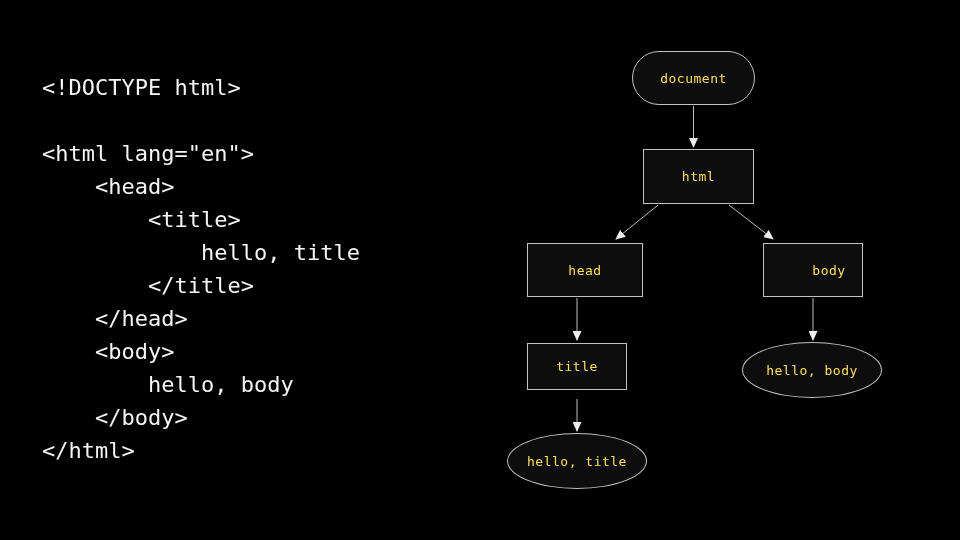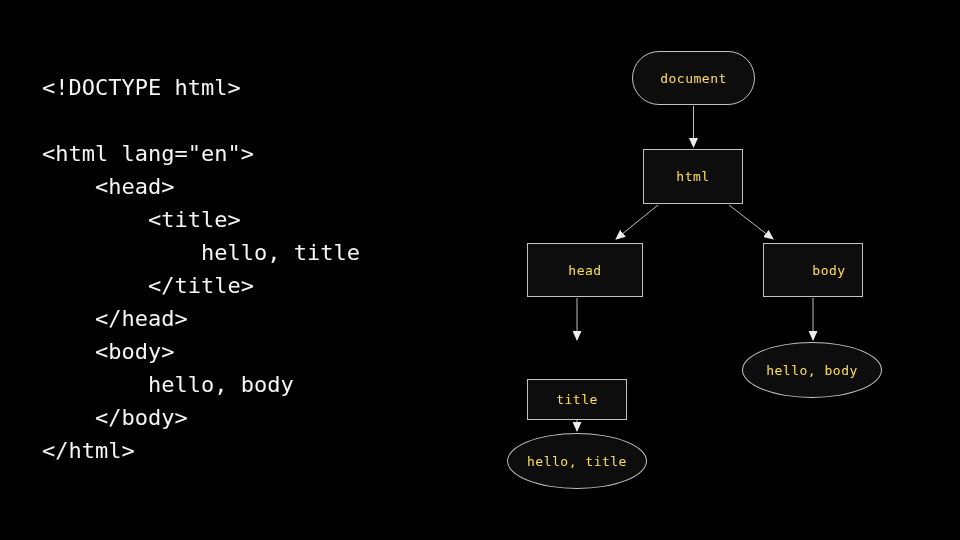--- a/index.html
+++ b/index.html
@@ -50,24 +50,24 @@
     border: 1px solid #c2c2c2;
     background: #0d0d0d;
     color: #fde047;
     font-size: 13px;
     letter-spacing: 0.5px;
     white-space: nowrap;
   }
   .stadium { border-radius: 27px; }
   .ellipse { border-radius: 50%; }
   .n-document { left: 632px; top: 51px;  width: 123px; height: 54px; }
-  .n-html     { left: 643px; top: 149px; width: 100px; height: 55px; }
+  .n-html     { left: 643px; top: 149px; width: 111px; height: 55px; }
   .n-head     { left: 527px; top: 243px; width: 116px; height: 54px; }
   .n-body     { left: 763px; top: 243px; width: 100px; height: 54px; padding-left: 32px; }
-  .n-title    { left: 527px; top: 343px; width: 100px; height: 41px; margin-top: 36px; }
+  .n-title    { left: 527px; top: 343px; width: 100px; height: 47px; }
   .n-hello-title { left: 507px; top: 433px; width: 140px; height: 56px; }
   .n-hello-body  { left: 742px; top: 342px; width: 140px; height: 56px; }
 </style>
 </head>
 <body>
 
 <div class="slide">
 
   <pre class="code">&lt;!DOCTYPE html&gt;
 

